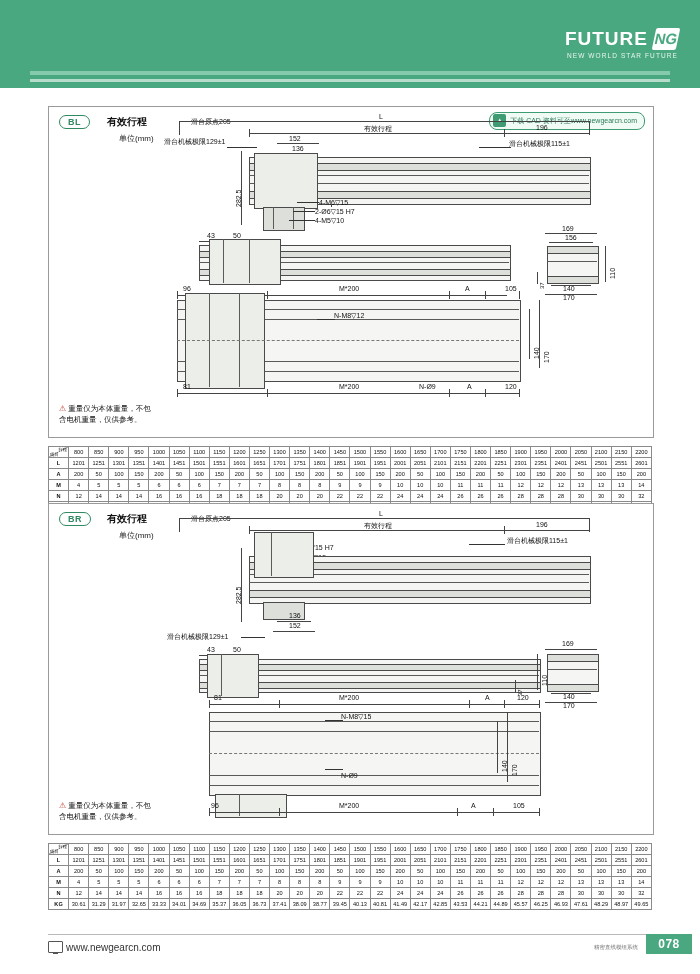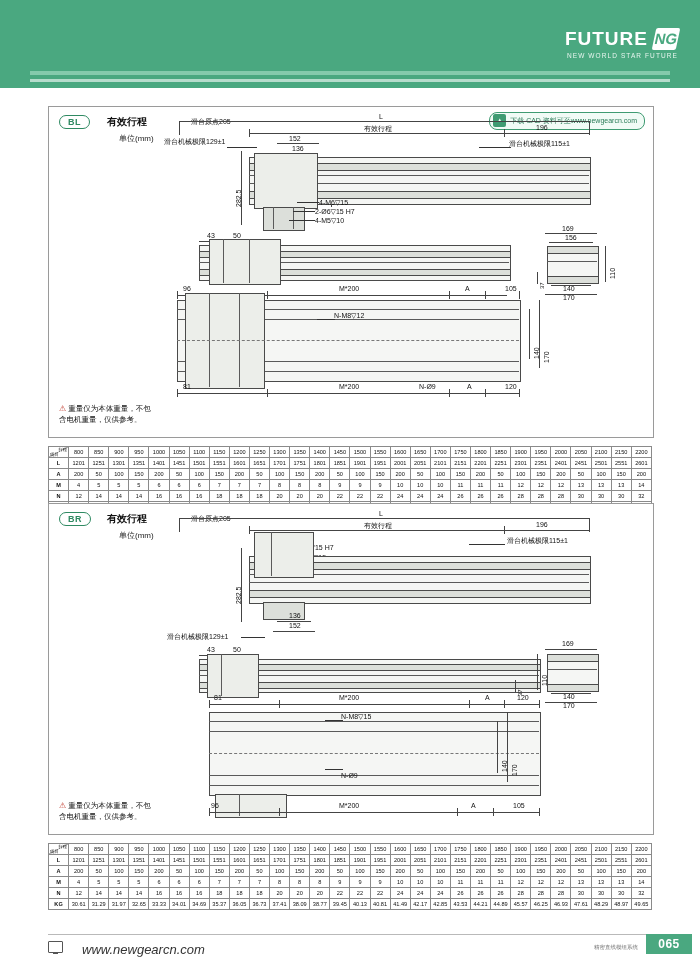--- a/index.html
+++ b/index.html
@@ -119,21 +119,21 @@
   .spec .corner .slash{
     position:absolute;left:0;top:0;width:100%;height:100%;
     background:linear-gradient(to bottom right, transparent calc(50% - .6px), #8a8a8a 50%, transparent calc(50% + .6px));
   }
   .spec .corner .c1{position:absolute;right:1px;top:0px;font-size:4.3px;line-height:5px;}
   .spec .corner .c2{position:absolute;left:1px;bottom:0px;font-size:4.3px;line-height:5px;}
 
   
   .footer{position:absolute;left:0;bottom:0;width:700px;height:44px;}
   .footer .rule{position:absolute;left:48px;top:4px;width:604px;height:0;border-top:1px solid #b9b9b9;}
-  .footer .site{position:absolute;left:82px;top:12px;font-size:13px;color:#333;font-style:italic;}
+  .footer .site{position:absolute;left:66px;top:12px;font-size:10px;color:#333;}
   .footer .mon{position:absolute;left:48px;top:11px;width:13px;height:10px;border:1px solid #555;border-radius:1px;}
   .footer .mon:after{content:"";position:absolute;left:4px;top:10px;width:5px;height:2px;background:#555;}
   .footer .cn{position:absolute;right:62px;top:14px;font-size:5.5px;color:#777;}
   .footer .pagenum{
     position:absolute;right:8px;top:4px;width:46px;height:20px;
     background:#4aa880;color:#fff;font-size:12px;font-weight:bold;
     text-align:center;line-height:20px;letter-spacing:.5px;
   }
 </style>
 </head>
@@ -810,16 +810,16 @@
       <td>49.65</td>
     </tr>
   </tbody>
     </table>
 
   <div class="footer">
     <div class="rule"></div>
     <div class="mon"></div>
     <div class="site">www.newgearcn.com</div>
     <div class="cn">精密直线模组系统</div>
-    <div class="pagenum">065</div>
+    <div class="pagenum">078</div>
   </div>
 
 </div>
 
 </body></html>

